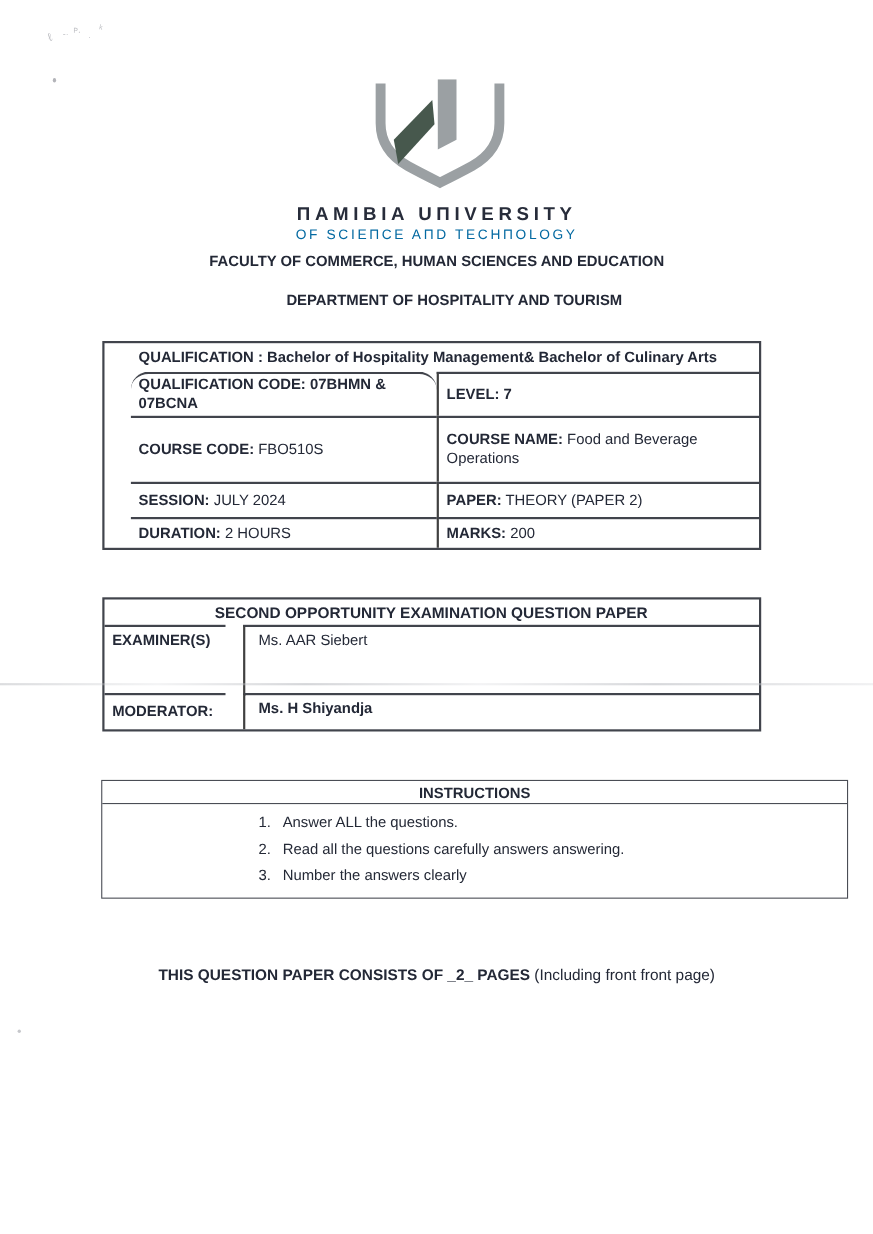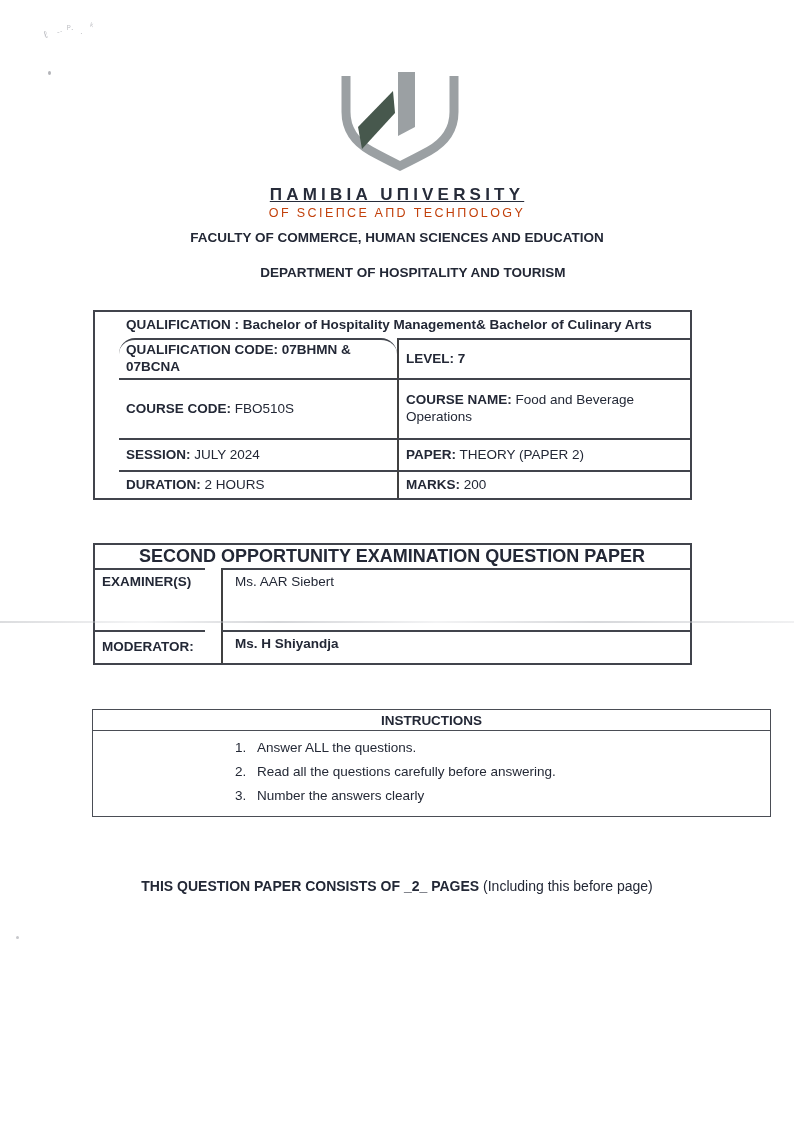--- a/index.html
+++ b/index.html
@@ -15,23 +15,23 @@
   .scanline{
     position:absolute;left:0;top:621px;width:794px;height:2px;
     background:linear-gradient(90deg,
       rgba(190,192,196,.55) 0%, rgba(210,212,216,.25) 18%,
       rgba(185,187,192,.6) 35%, rgba(215,216,220,.3) 55%,
       rgba(188,190,195,.6) 75%, rgba(214,215,219,.35) 100%);
     z-index:6;
   }
   
   .uni1{left:0;right:0;top:185px;text-align:center;
-    font-size:17px;font-weight:600;letter-spacing:4.2px;color:#272c3a;text-decoration:underline;}
+    font-size:17px;font-weight:600;letter-spacing:4.2px;color:#272c3a;}
   .uni2{left:0;right:0;top:206px;text-align:center;
-    font-size:12.5px;font-weight:400;letter-spacing:2.4px;color:#c2410c;}
+    font-size:12.5px;font-weight:400;letter-spacing:2.4px;color:#0369a1;}
   .faculty{left:0;right:0;top:230px;text-align:center;
     font-size:13.5px;font-weight:700;}
   .department{left:0;right:0;top:265px;text-align:center;
     font-size:13.5px;font-weight:700;padding-left:32px;}
   
   .tbl{position:absolute;border:2px solid #41444c;box-sizing:border-box;background:transparent;}
   .t1{left:93px;top:310px;width:599px;display:grid;
       grid-template-columns:278px 1fr;
       grid-template-rows:26px 40px 60px 32px 28px;padding-left:24px;}
   .t2{left:93px;top:543px;width:599px;display:grid;
@@ -42,21 +42,21 @@
   .cell .line{display:block;line-height:1.25;}
   .cell b{font-weight:700;}
   .span2{grid-column:1/3;}
   .bt{border-top:2px solid #41444c;}
   .bl{border-left:2px solid #404040;}
   .nowrap{white-space:nowrap;}
   .narrow{padding-right:36px;border-radius:16px;}
   .topalign{align-items:flex-start;padding-top:4px;}
   .valpad{padding-left:12px;margin-left:16px;}
   .center{justify-content:center;text-align:center;}
-  .hdr{font-weight:700;font-size:18px;}
+  .hdr{font-weight:700;font-size:14px;}
   
   .t3{left:92px;top:709px;width:679px;border:1.5px solid #4a4d55;}
   .t3h{border-bottom:1.5px solid #4a4d55;height:20px;display:flex;
        align-items:center;justify-content:center;
        font-weight:700;font-size:13.5px;}
   .t3b{padding:5px 10px 8px 142px;}
   .instr-item{display:flex;font-size:13.5px;line-height:24px;color:#242936;}
   .instr-item .num{width:22px;flex:0 0 22px;}
   
   .footer{left:0;right:0;top:878px;text-align:center;font-size:14px;}
@@ -141,26 +141,26 @@
 
   <div class="tbl t3">
     <div class="t3h">INSTRUCTIONS</div>
     <div class="t3b">
         <div class="instr-item">
           <span class="num">1.</span>
           <span>Answer ALL the questions.</span>
         </div>
         <div class="instr-item">
           <span class="num">2.</span>
-          <span>Read all the questions carefully before answering.</span>
+          <span>Read all the questions carefully answers answering.</span>
         </div>
         <div class="instr-item">
           <span class="num">3.</span>
           <span>Number the answers clearly</span>
         </div>
       </div>
   </div>
 
   <div class="abs footer">
-    <b>THIS QUESTION PAPER CONSISTS OF _2_ PAGES</b><span> (Including this before page)</span>
+    <b>THIS QUESTION PAPER CONSISTS OF _2_ PAGES</b><span> (Including front front page)</span>
   </div>
 
 </div>
 
 </body></html>

